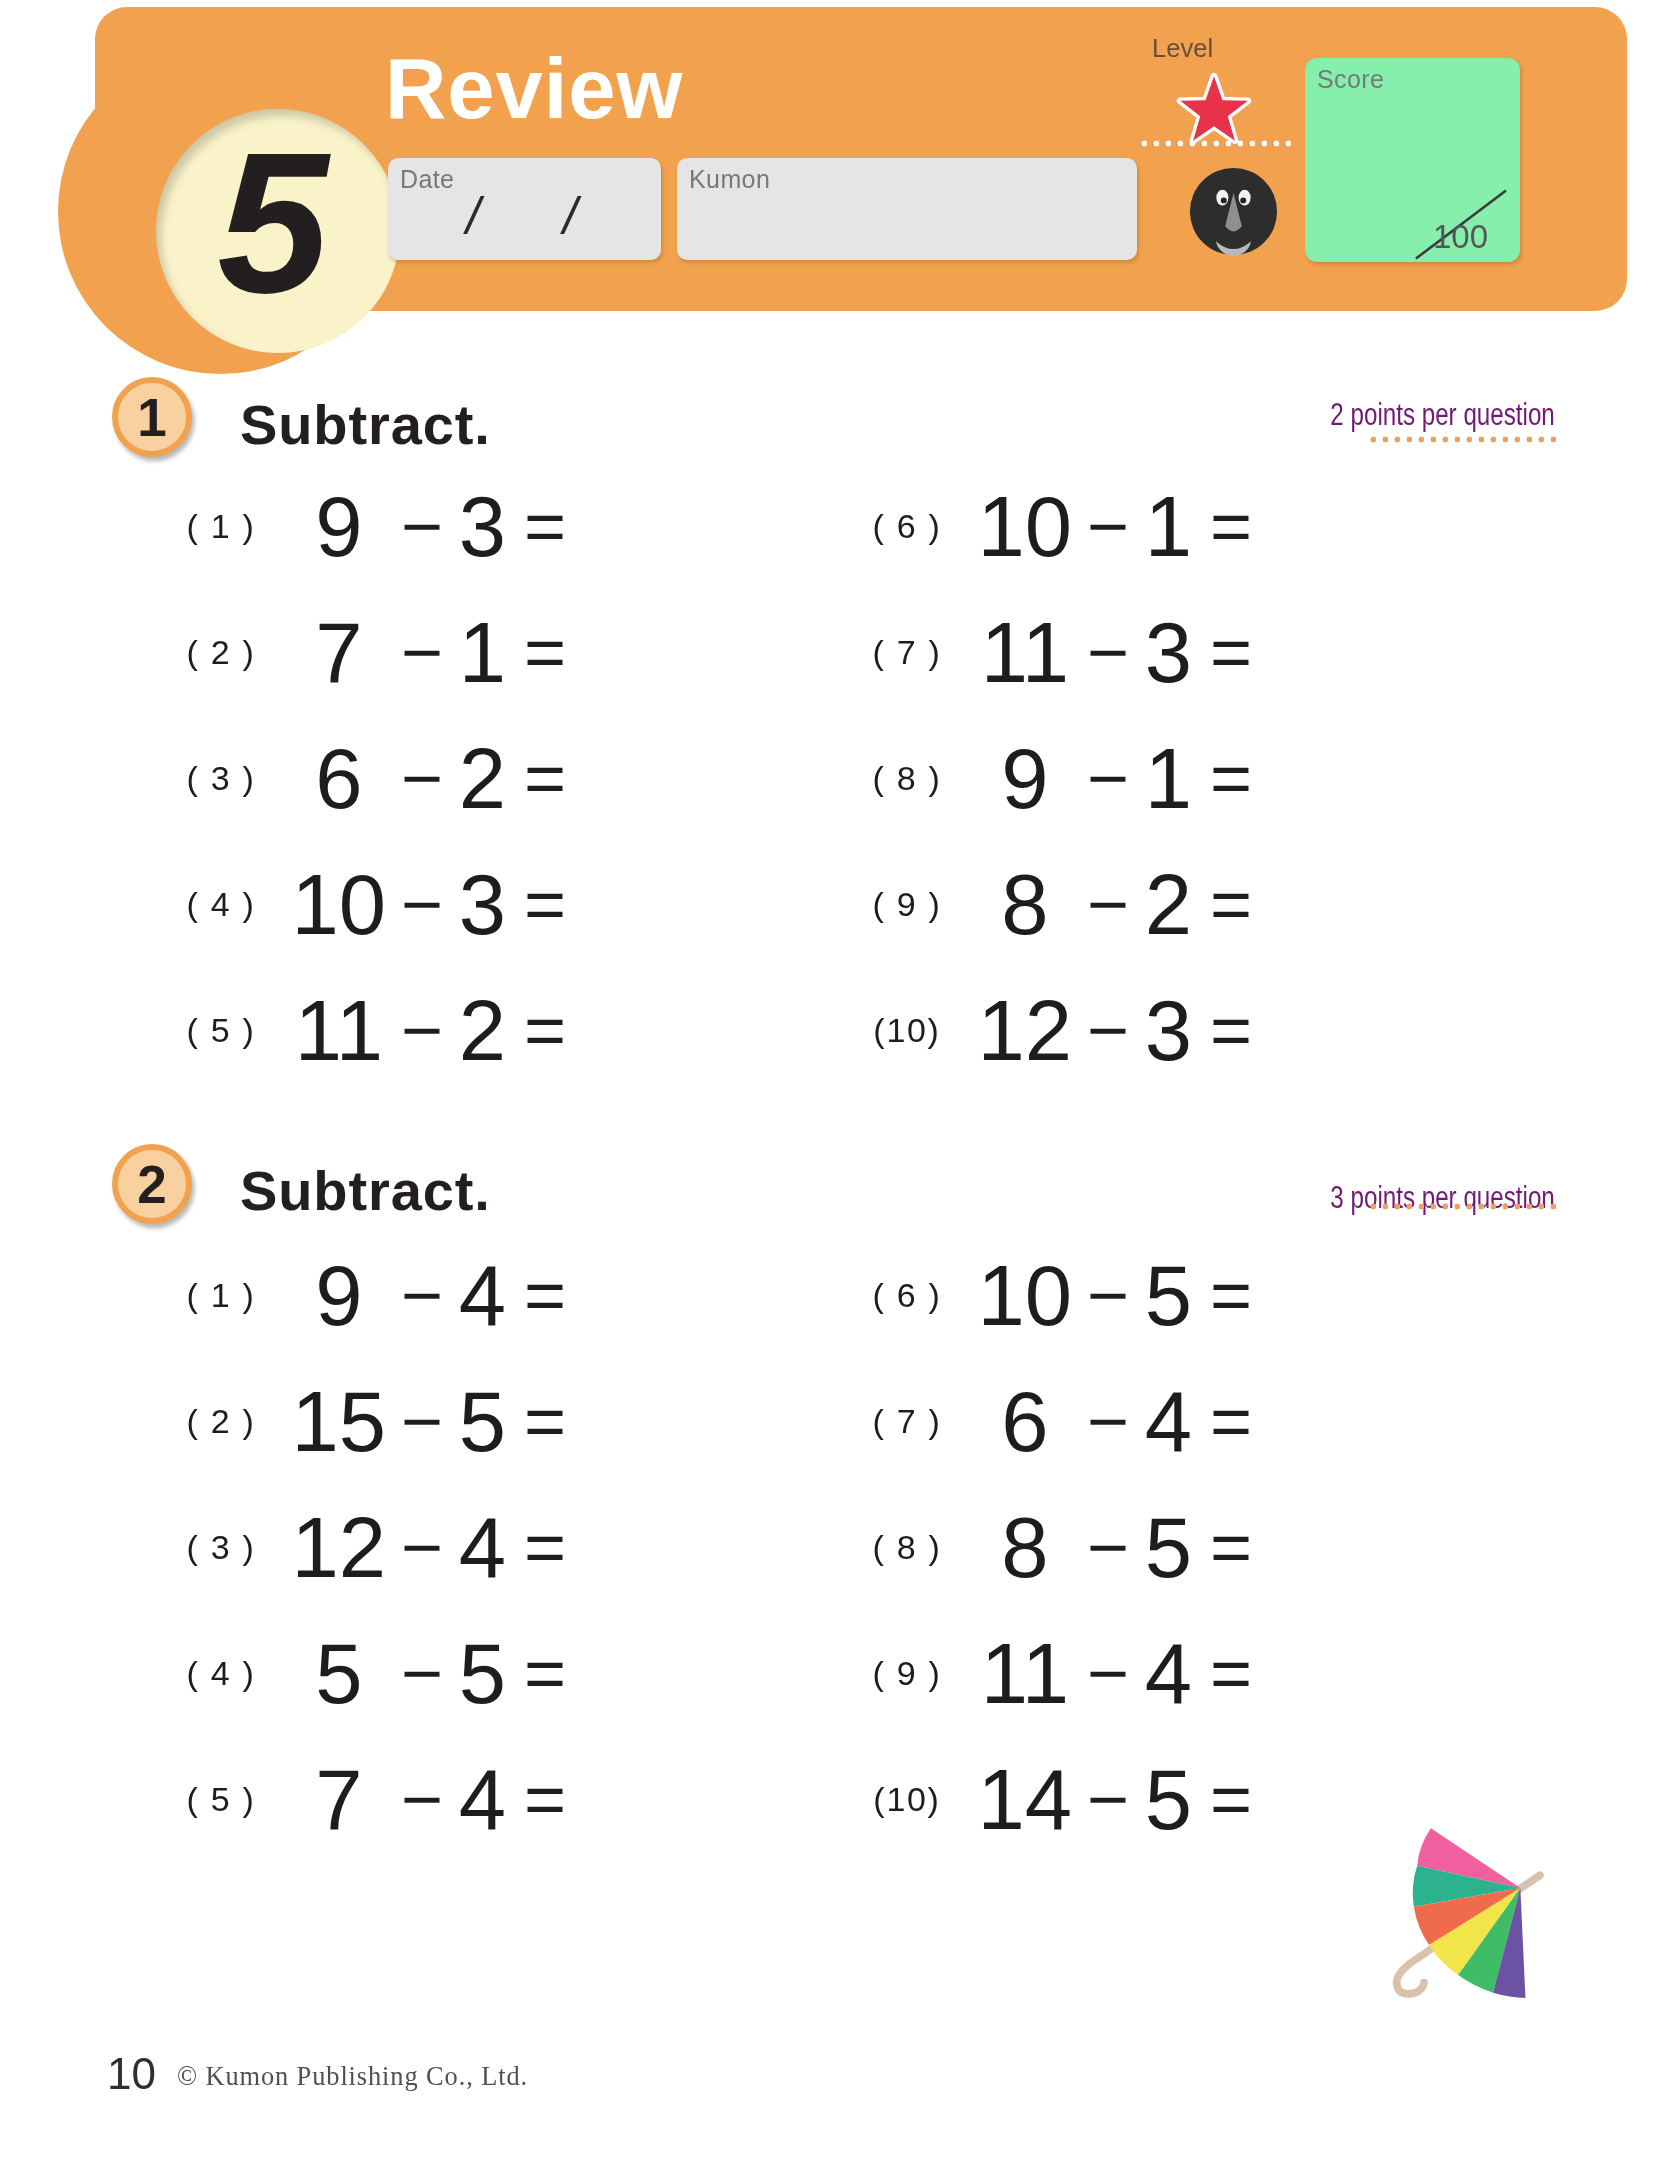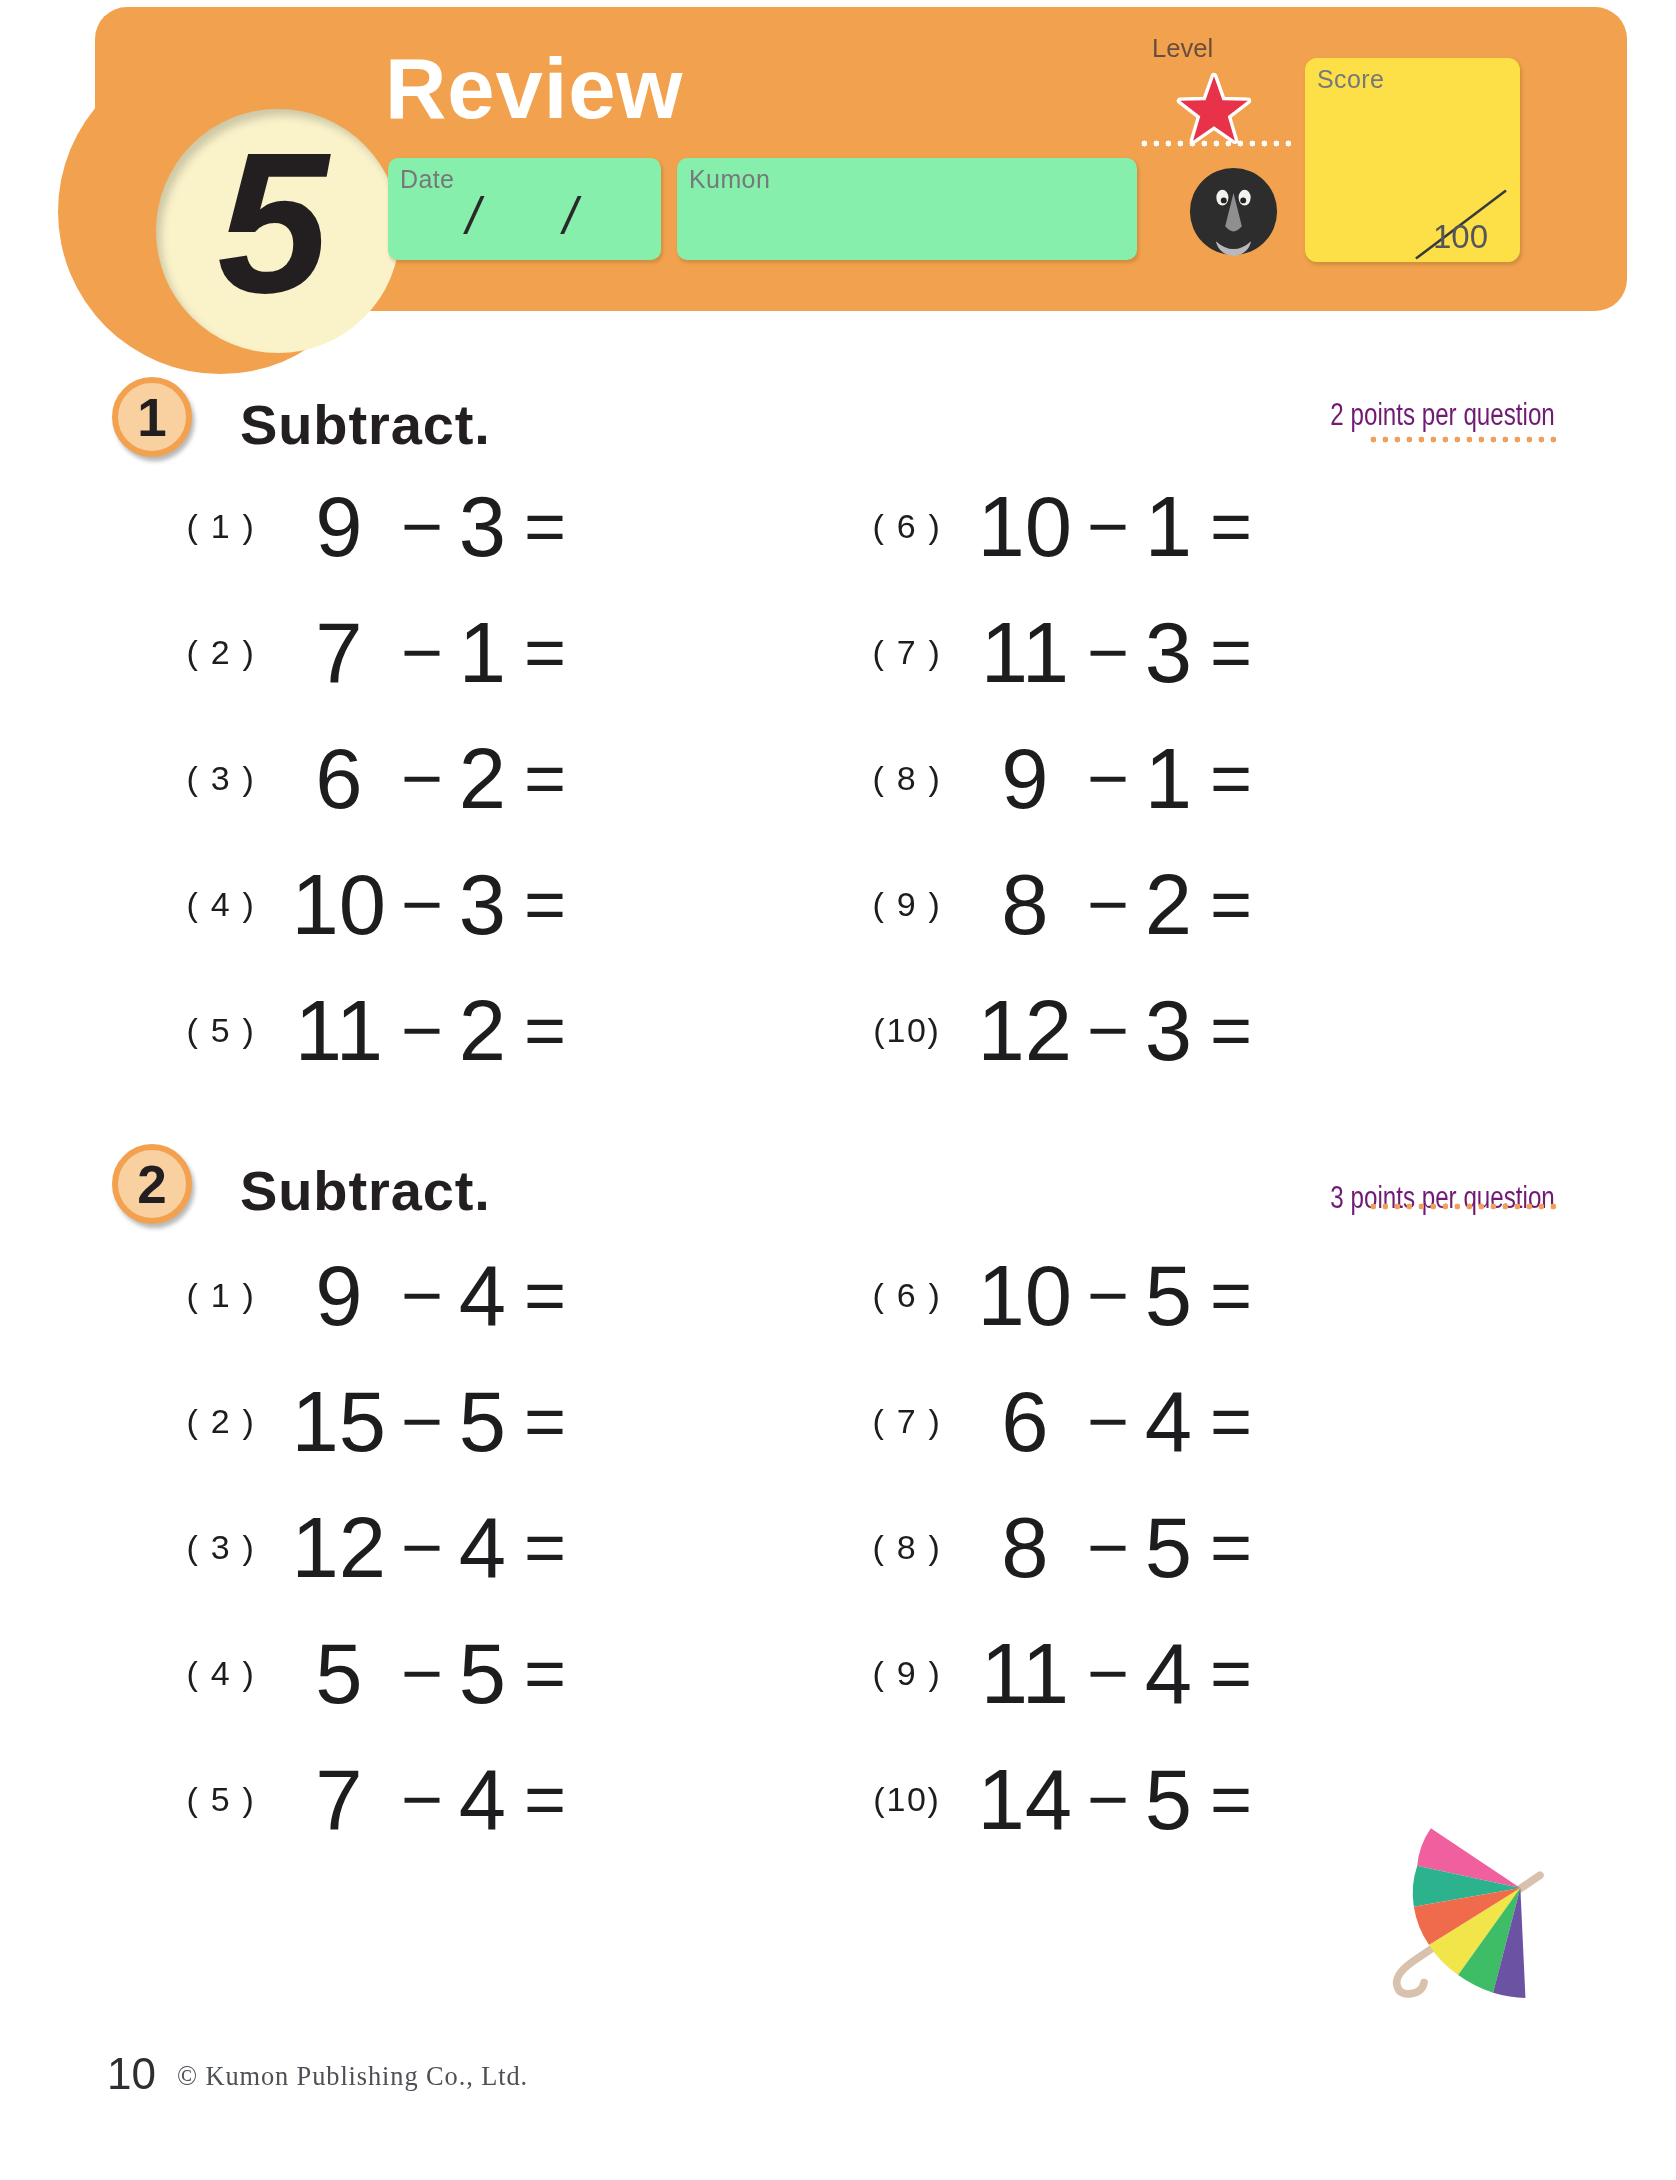--- a/index.html
+++ b/index.html
@@ -23,41 +23,41 @@
   }
   .badge-number{
     font-size:200px;font-weight:900;font-style:italic;color:#231F20;line-height:1;
     transform:translate(-5.1px,-8.5px);
   }
   .review-title{
     position:absolute;left:385px;top:25.6px;color:#ffffff;font-size:85px;font-weight:800;
     letter-spacing:0.9px;line-height:1;margin-top:20px;
   }
   .field-box{
-    position:absolute;top:158px;height:102px;background:#86efac;border-radius:10.2px;
+    position:absolute;top:158px;height:102px;background:#e5e5e5;border-radius:10.2px;
     box-shadow:1.7px 2.6px 3.4px rgba(120,80,20,0.25);
   }
   .date-box{left:388px;width:273px;}
   .name-box{left:677px;width:460px;}
   .field-label{
     position:absolute;left:12px;top:6.8px;font-size:25px;color:#77787B;letter-spacing:0.4px;
   }
   .slash{position:absolute;top:29px;font-size:51px;font-weight:300;color:#2a2a2a;font-style:italic;}
   .slash1{left:78px;}
   .slash2{left:175px;}
   .level-label{position:absolute;left:1152px;top:34px;font-size:25.6px;color:#6A4E3D;}
   .star-svg{position:absolute;left:1175px;top:72px;}
   .dots{height:6.8px;background-repeat:repeat-x;background-size:12px 6.8px;position:absolute;}
   .dots-white{
     left:1141px;top:140px;width:150px;
     background-image:radial-gradient(circle 3px at 3.4px 3.4px,#ffffff 2.7px,transparent 3.1px);
   }
   .face-svg{position:absolute;left:1189px;top:167px;}
   .score-box{
-    position:absolute;left:1305px;top:58px;width:215px;height:204px;background:#fde047;
+    position:absolute;left:1305px;top:58px;width:215px;height:204px;background:#86efac;
     border-radius:12px;box-shadow:1.7px 2.6px 3.4px rgba(120,80,20,0.25);
   }
   .score-line{position:absolute;left:0;top:0;}
   .score-denom{position:absolute;left:128px;top:160px;font-size:33px;color:#55565A;}
   
   .sec-circle{
     position:absolute;left:112px;width:80px;height:80px;border-radius:50%;
     background:#F9D0A0;border:6.8px solid #F2A24E;box-sizing:border-box;
     display:flex;align-items:center;justify-content:center;
     box-shadow:2.6px 4.3px 4.3px rgba(0,0,0,0.28);

